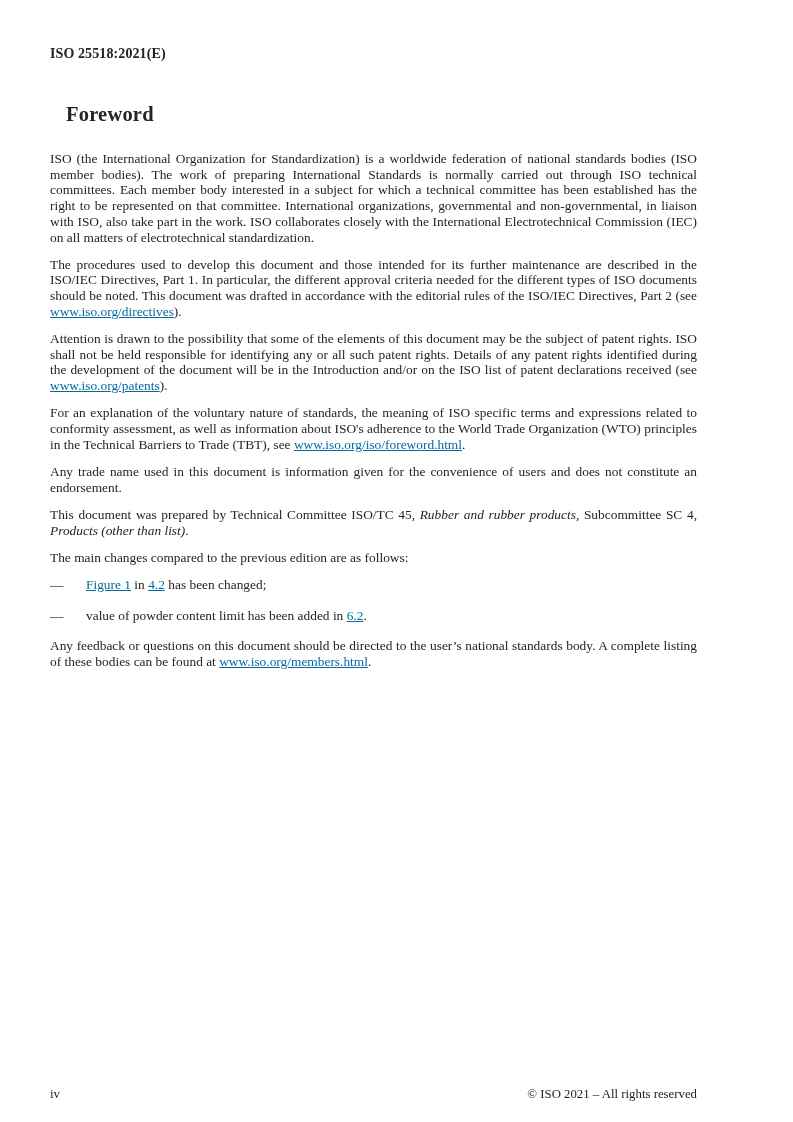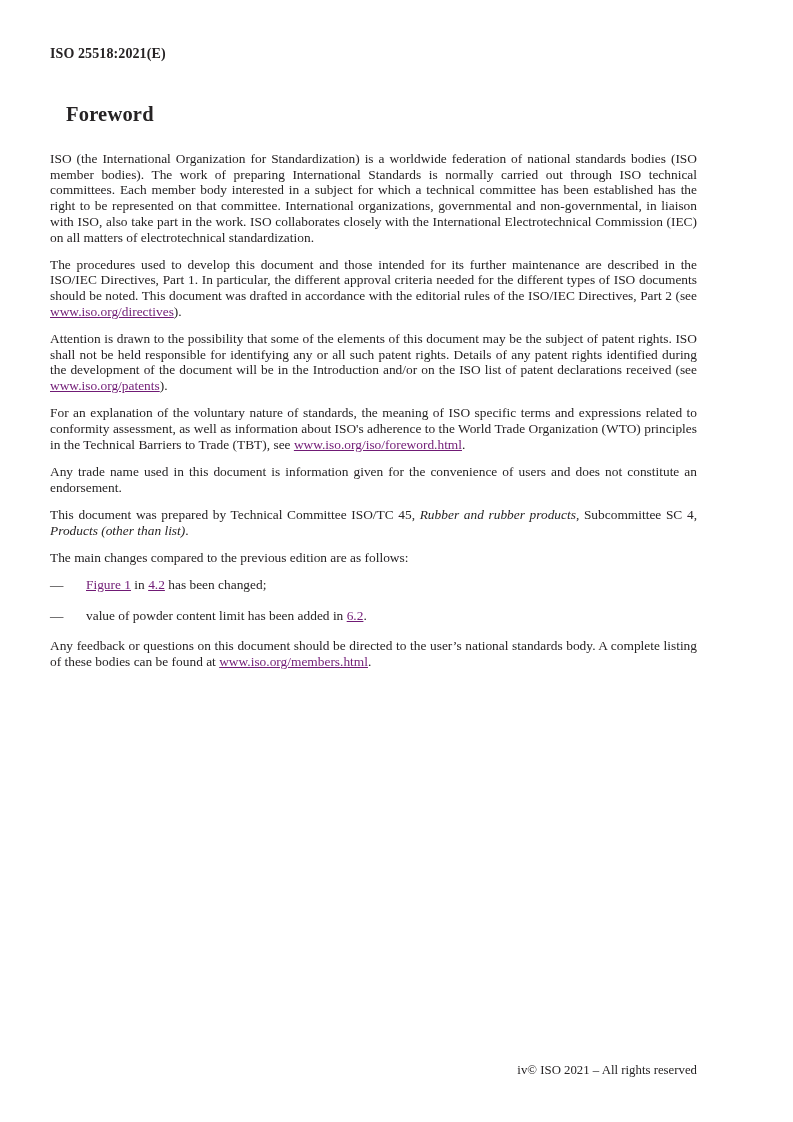--- a/index.html
+++ b/index.html
@@ -27,44 +27,44 @@
     margin: 41px 0 25px 16px;
     letter-spacing: 0.2px;
   }
   p.body {
     font-size: 13.4px;
     line-height: 15.7px;
     text-align: justify;
     margin: 0 0 11.5px 0;
   }
   .link {
-    color: #701a75;
+    color: #0369a1;
     text-decoration: underline;
     cursor: pointer;
   }
   .italic { font-style: italic; margin-top: 11px; }
   .bullet-list { margin: 3px 0 2px 0; }
   .bullet-item {
     display: flex;
     font-size: 13.4px;
     line-height: 15.7px;
     margin: 0 0 15px 0;
   }
   .bullet-marker {
     flex: none;
     width: 36px;
   }
   .bullet-text { flex: 1; text-align: left; }
   .footer {
     position: absolute;
     left: 50px;
     right: 96px;
-    bottom: 44px;
+    bottom: 20px;
     display: flex;
-    justify-content: flex-end;
+    justify-content: space-between;
     align-items: baseline;
     font-size: 12.8px;
   }
 </style>
 </head>
 <body>
 
 <div class="page">
   <div class="content">
 

